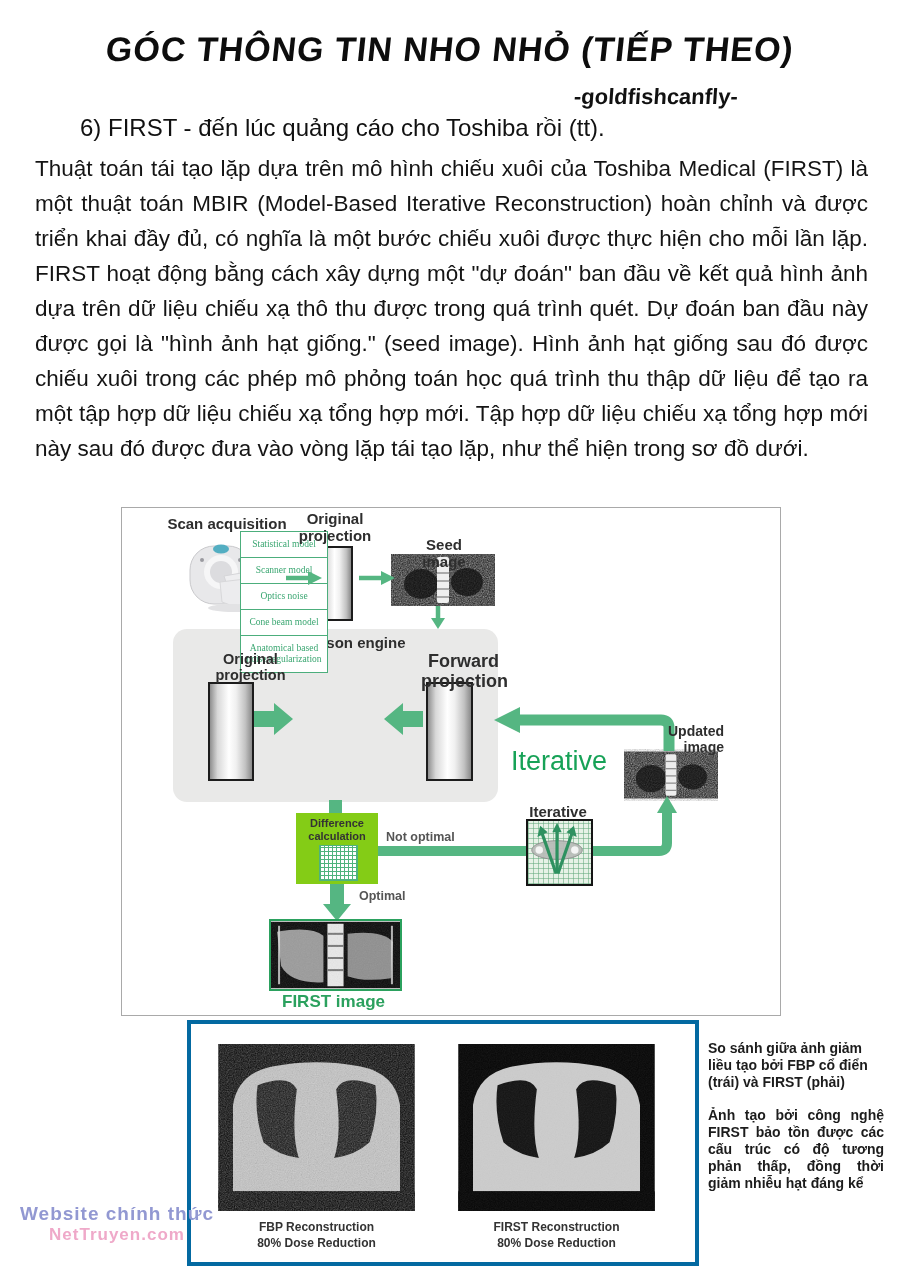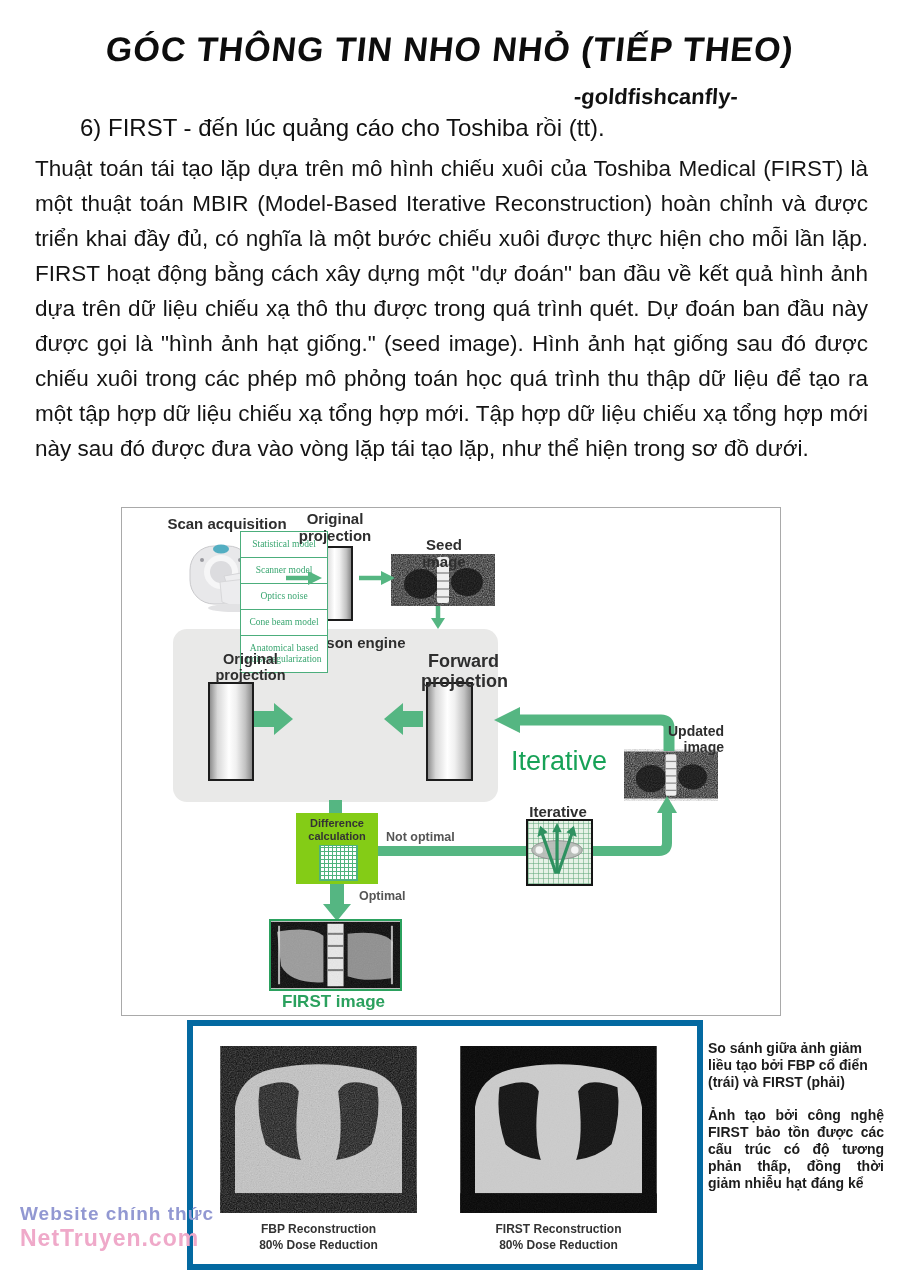--- a/index.html
+++ b/index.html
@@ -34,29 +34,29 @@
   .diff-lbl{position:absolute;top:4px;left:0;width:100%;text-align:center;font-size:11px;font-weight:bold;color:#333;line-height:1.15;}
   .diff-grid{position:absolute;left:23px;top:32px;width:37px;height:34px;background-color:#fff;border:1px solid #4fb37c;
              background-image:repeating-linear-gradient(0deg,#4fb37c 0 1px,transparent 1px 4px),
                               repeating-linear-gradient(90deg,#4fb37c 0 1px,transparent 1px 4px);}
   .small-gray{position:absolute;font-size:12.5px;font-weight:bold;color:#555;z-index:8;}
   .first-img{position:absolute;left:147px;top:411px;width:129px;height:68px;border:2.5px solid #2ba15e;z-index:7;}
   .first-lbl{position:absolute;left:140px;top:484px;width:143px;text-align:center;font-size:17px;font-weight:bold;color:#2ba15e;}
   .ct{display:block;}
 
   
-  .panel{position:absolute;left:187px;top:1020px;width:504px;height:238px;border:6px solid #0369a1;background:#fff;}
+  .panel{position:absolute;left:187px;top:1020px;width:504px;height:238px;border:4px solid #0369a1;background:#fff;}
   .chest{position:absolute;top:20px;width:197px;height:167px;}
   .cap{position:absolute;top:196px;width:197px;text-align:center;font-size:12px;font-weight:bold;color:#333;line-height:1.3;}
   .side-note{position:absolute;left:708px;top:1040px;width:176px;font-size:14px;font-weight:bold;line-height:17px;color:#1c1c1c;}
   .side-note p{margin:0 0 16px 0;}
   .side-note p.just{text-align:justify;}
   .watermark{position:absolute;left:20px;top:1203px;font-weight:bold;letter-spacing:1px;}
   .wm1{font-size:19px;color:#9298d2;}
-  .wm2{font-size:23px;color:#efa9c9;}
+  .wm2{font-size:17px;color:#efa9c9;text-align:center;}
 </style>
 </head>
 <body>
 
 <svg width="0" height="0" style="position:absolute" aria-hidden="true">
   <defs>
     <filter id="grain">
         <feTurbulence type="fractalNoise" baseFrequency="0.85" numOctaves="2" stitchTiles="stitch"></feTurbulence>
       <feColorMatrix type="saturate" values="0"></feColorMatrix>
       </filter>

